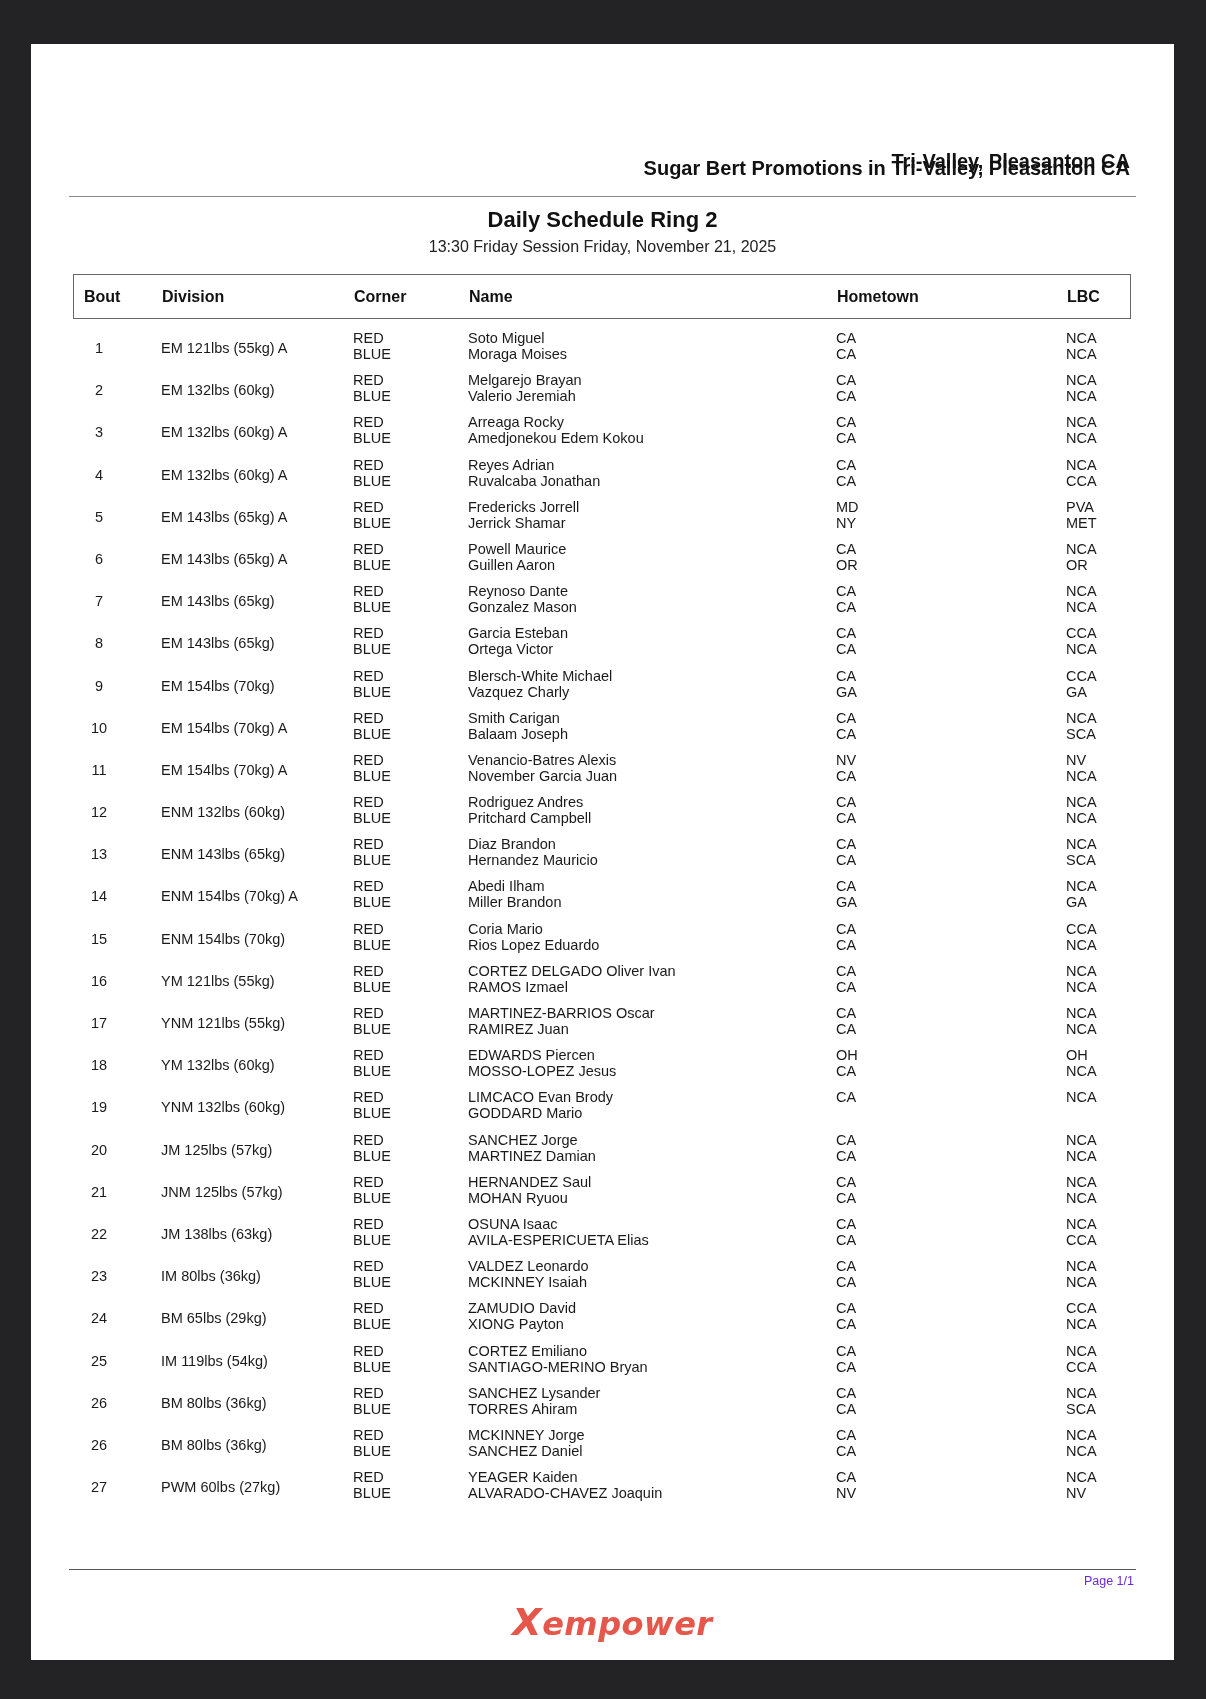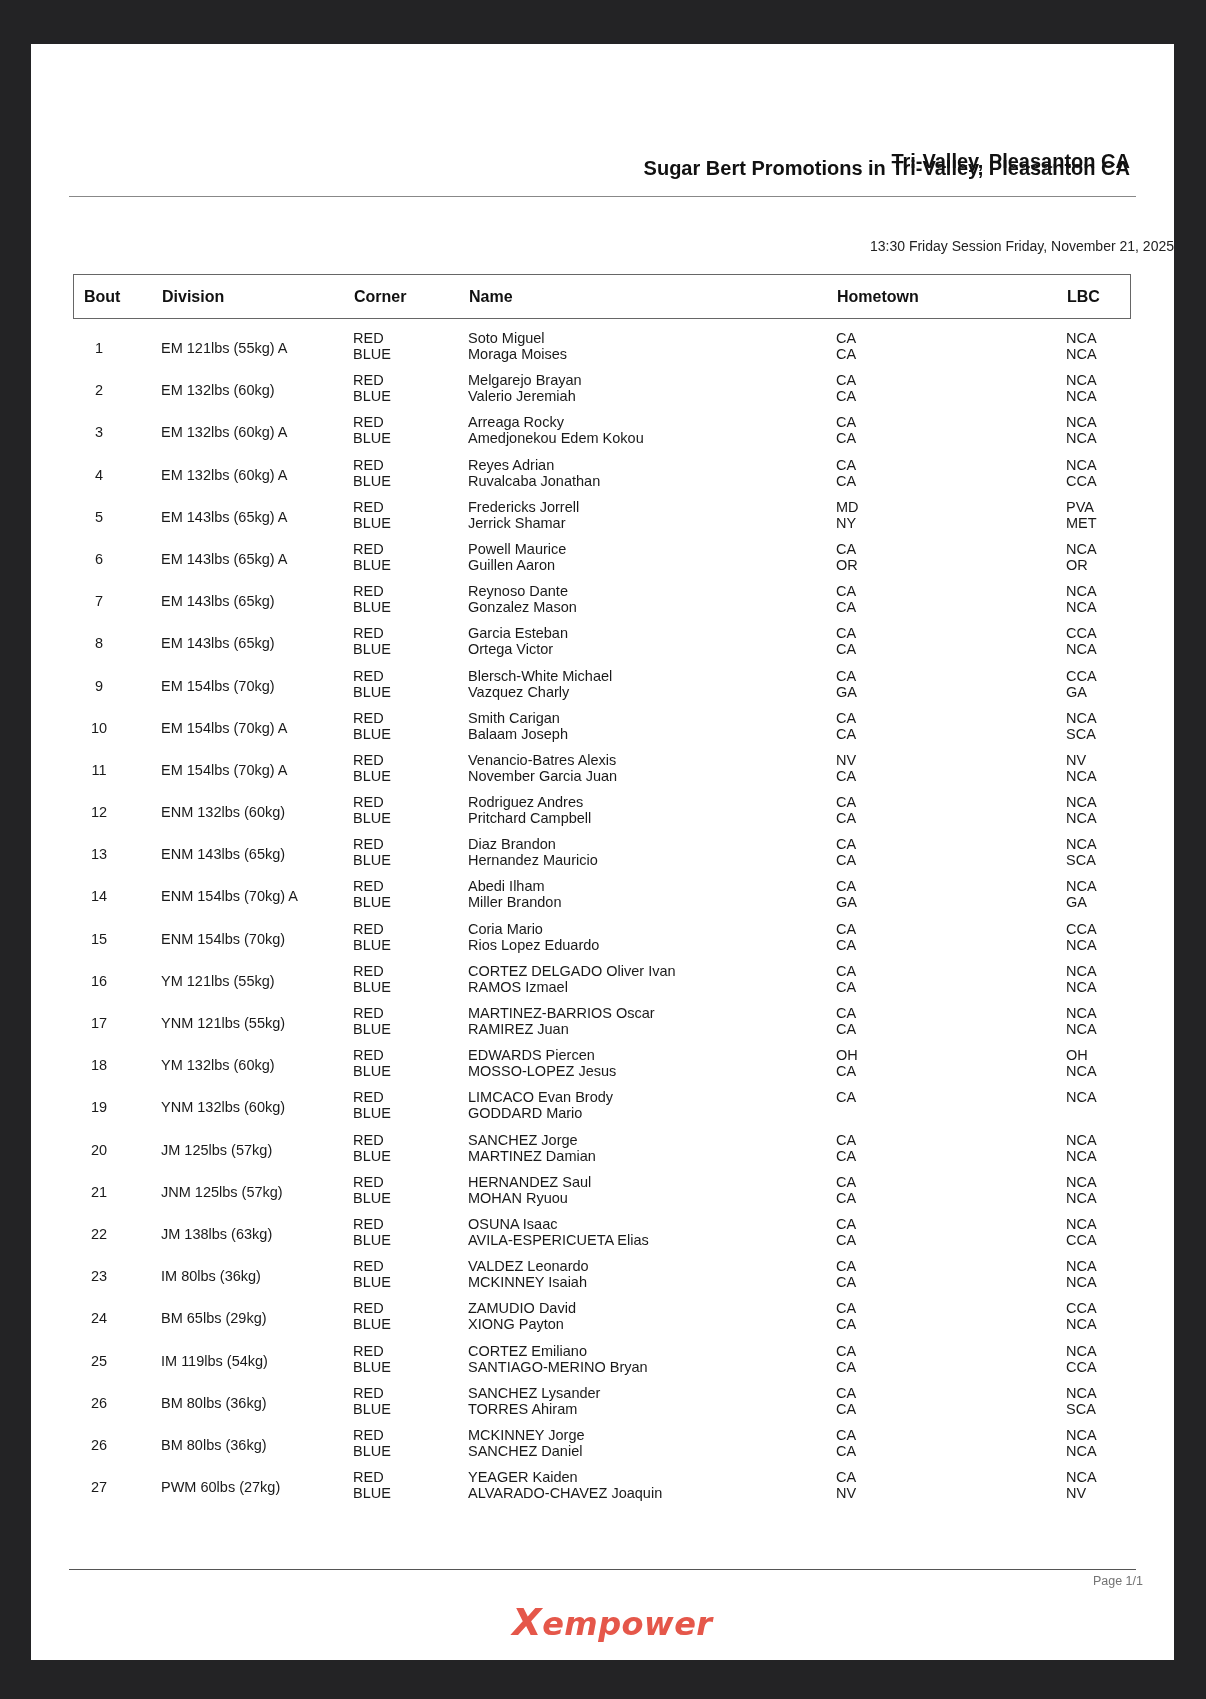--- a/index.html
+++ b/index.html
@@ -28,21 +28,21 @@
   .rule-top {
     position: absolute; left: 38px; right: 38px; top: 152px;
     height: 0; border-top: 1.5px solid #888;
   }
   .title {
     position: absolute; left: 0; right: 0; top: 163px;
     text-align: center; font-weight: bold; font-size: 22px;
   }
   .subtitle {
     position: absolute; left: 0; right: 0; top: 194px;
-    text-align: right; font-size: 14px; color: #222;
+    text-align: center; font-size: 16px; color: #222;
   }
   .thead {
     position: absolute; left: 42px; top: 230px;
     width: 1058px; height: 45px;
     border: 1.5px solid #666;
     box-sizing: border-box;
   }
   .th {
     position: absolute; top: 13px;
     font-weight: bold; font-size: 16px;
@@ -71,40 +71,41 @@
   .line { display: block; white-space: nowrap; height: 16px; }
   .rule-bottom {
     position: absolute; left: 38px; right: 38px; top: 1525px;
     height: 0; border-top: 1.5px solid #555;
   }
   .report {
     position: absolute; left: 0; right: 0; top: 1530px;
     text-align: center; font-size: 12.5px; color: #222;
   }
   .pagenum {
-    position: absolute; right: 31px; top: 1530px;
-    font-size: 12.5px; color: #737373;
+    position: absolute; right: 40px; top: 1530px;
+    font-size: 12.5px; color: #6d28d9;
   }
   .logo {
     position: absolute; left: 0; right: 0; top: 1556px;
     text-align: center;
     font-family: "DejaVu Sans", sans-serif;
     font-weight: bold; font-style: italic;
     font-size: 32px; letter-spacing: 0.5px; margin-left: 20px;
   }
   .logo .x { font-size: 38px; }
 </style>
 </head>
 <body>
 
 <div class="page">
   <div class="org">Sugar Bert Promotions in Tri-Valley, Pleasanton CA</div>
   <div class="venue">Tri-Valley, Pleasanton CA</div>
   <div class="rule-top"></div>
 
+  <div class="title">Daily Schedule Ring 2</div>
   <div class="subtitle">13:30 Friday Session Friday, November 21, 2025</div>
 
   <div class="thead">
     <span class="th" style="left:10px">Bout</span>
     <span class="th" style="left:88px">Division</span>
     <span class="th" style="left:280px">Corner</span>
     <span class="th" style="left:395px">Name</span>
     <span class="th" style="left:763px">Hometown</span>
     <span class="th" style="left:993px">LBC</span>
   </div>

